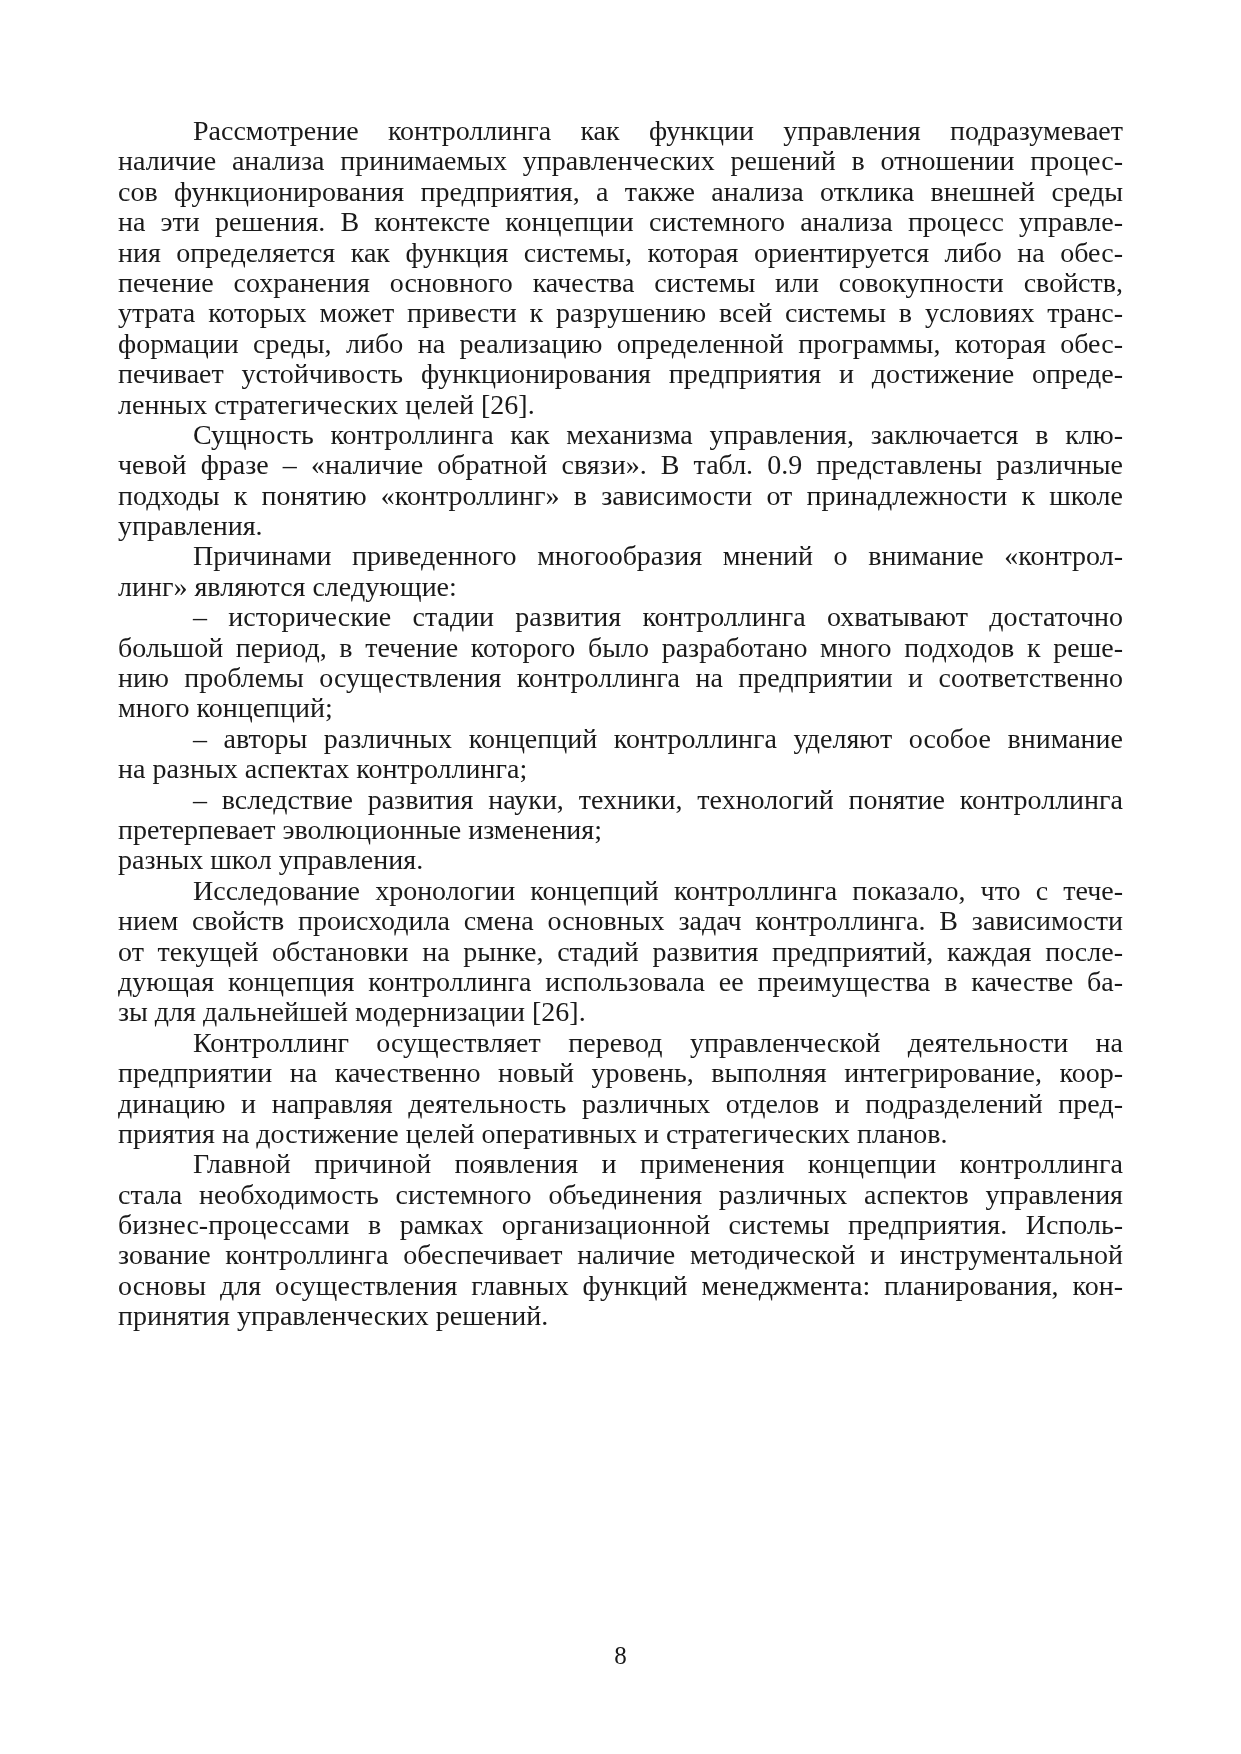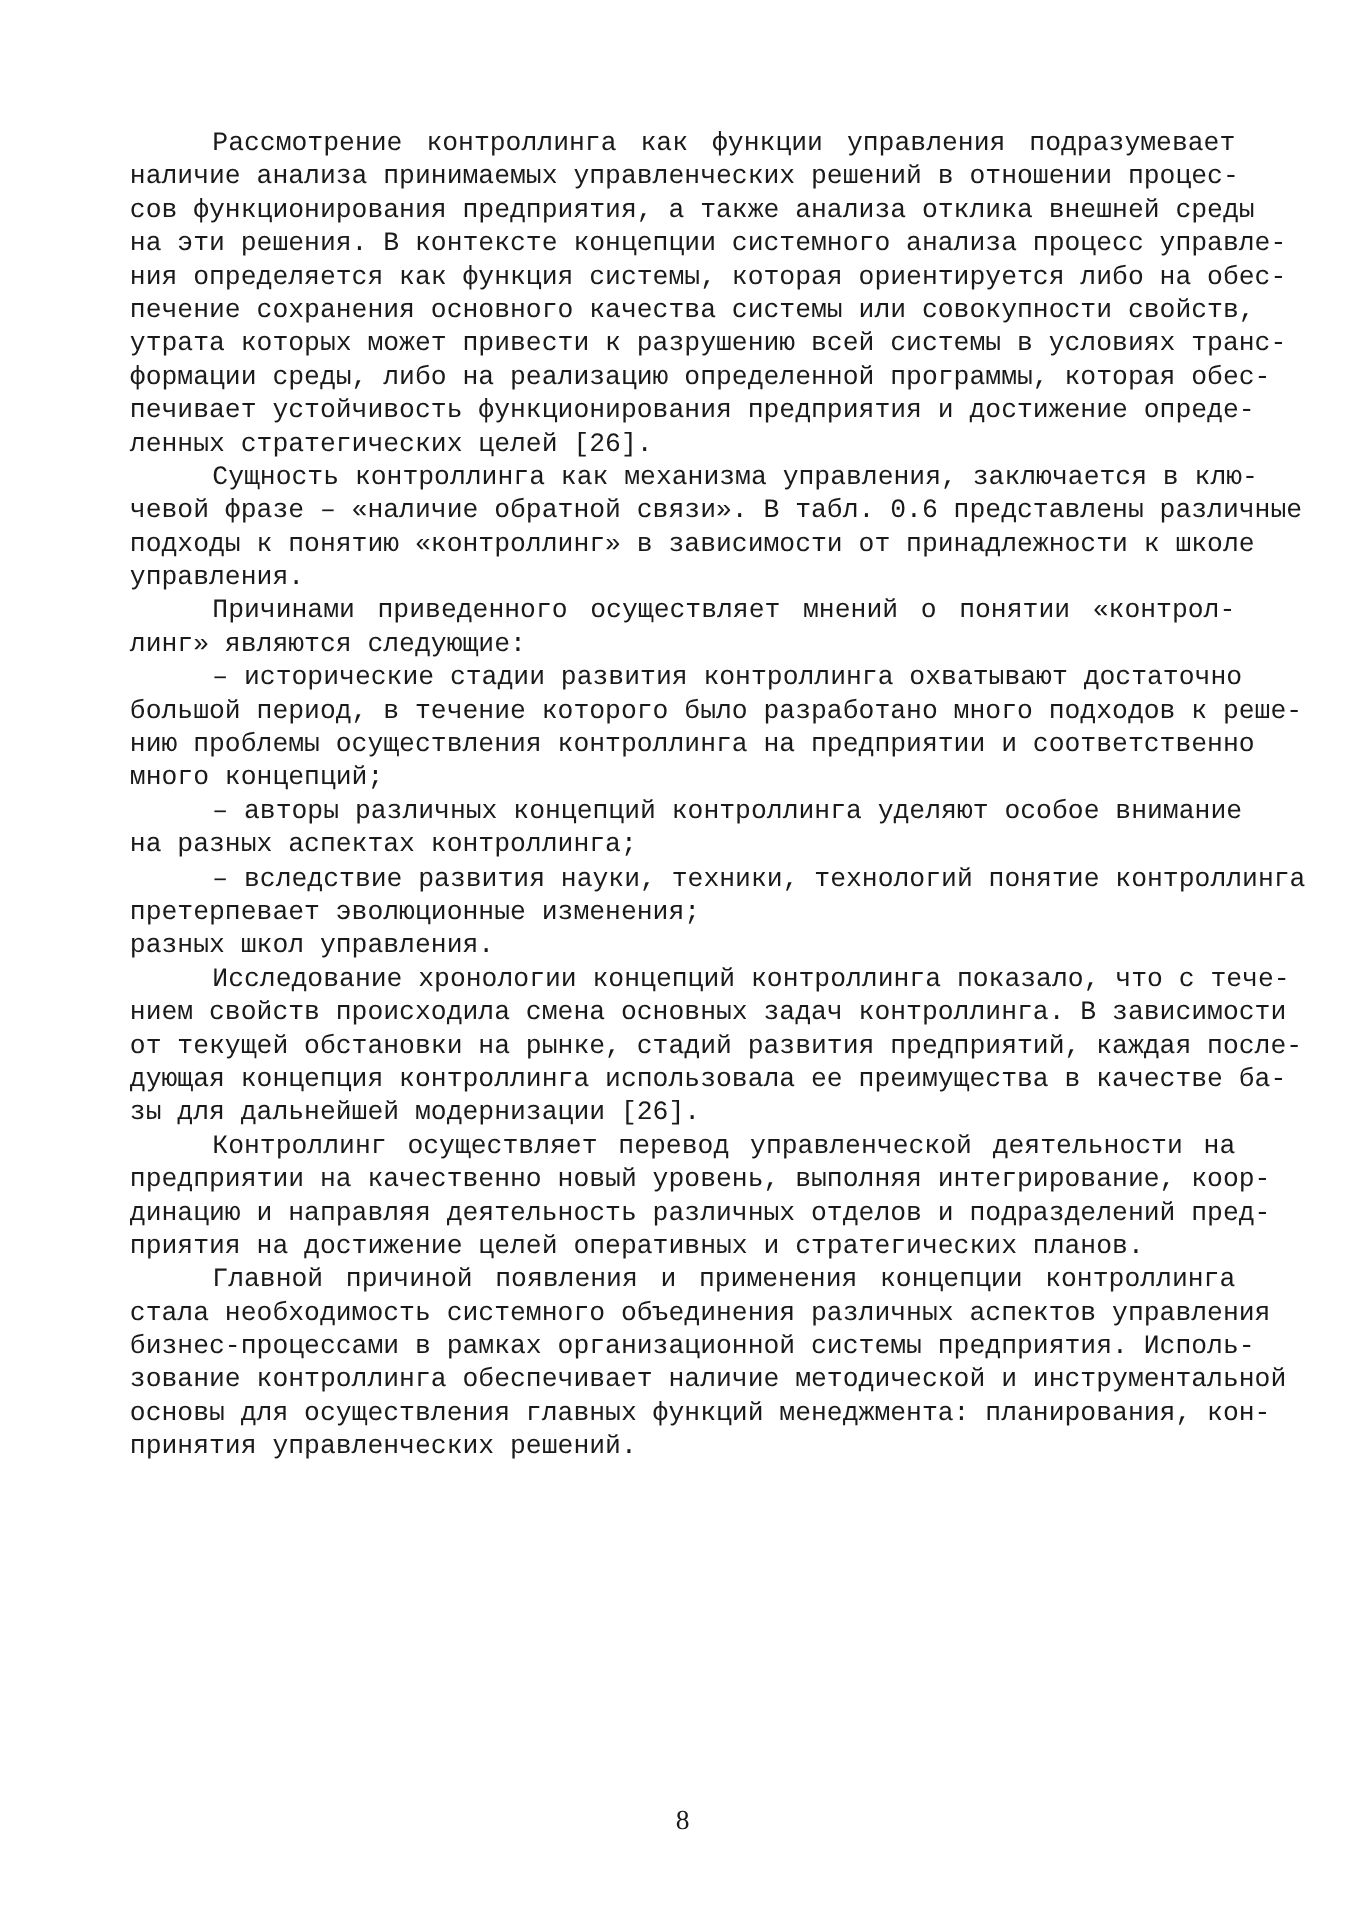--- a/index.html
+++ b/index.html
@@ -18,25 +18,24 @@
     .page {
       position: absolute;
       left: 118px;
       top: 116px;
       width: 1005px;
     }
     .line {
       display: block;
       height: 30.4px;
       line-height: 30.4px;
-      font-size: 24px;
+      font-size: 28px;
       white-space: nowrap;
       text-align: justify;
       text-align-last: justify;
-      font-family: Liberation Mono, monospace;
     }
     .line.last {
       text-align: center;
       text-align-last: left;
     }
     .line.indent {
       padding-left: 75px;
     }
     .page-number {
       position: absolute;
@@ -59,26 +58,26 @@
       <span class="line">на эти решения. В контексте концепции системного анализа процесс управле-</span>
       <span class="line">ния определяется как функция системы, которая ориентируется либо на обес-</span>
       <span class="line">печение сохранения основного качества системы или совокупности свойств,</span>
       <span class="line">утрата которых может привести к разрушению всей системы в условиях транс-</span>
       <span class="line">формации среды, либо на реализацию определенной программы, которая обес-</span>
       <span class="line">печивает устойчивость функционирования предприятия и достижение опреде-</span>
       <span class="line last">ленных стратегических целей [26].</span>
     </div>
     <div>
       <span class="line indent">Сущность контроллинга как механизма управления, заключается в клю-</span>
-      <span class="line">чевой фразе – «наличие обратной связи». В табл. 0.6 представлены различные</span>
+      <span class="line">чевой фразе – «наличие обратной связи». В табл. 0.9 представлены различные</span>
       <span class="line">подходы к понятию «контроллинг» в зависимости от принадлежности к школе</span>
       <span class="line last">управления.</span>
     </div>
     <div>
-      <span class="line indent">Причинами приведенного осуществляет мнений о понятии «контрол-</span>
+      <span class="line indent">Причинами приведенного многообразия мнений о внимание «контрол-</span>
       <span class="line last">линг» являются следующие:</span>
     </div>
     <div>
       <span class="line indent">– исторические стадии развития контроллинга охватывают достаточно</span>
       <span class="line">большой период, в течение которого было разработано много подходов к реше-</span>
       <span class="line">нию проблемы осуществления контроллинга на предприятии и соответственно</span>
       <span class="line last">много концепций;</span>
     </div>
     <div>
       <span class="line indent">– авторы различных концепций контроллинга уделяют особое внимание</span>

